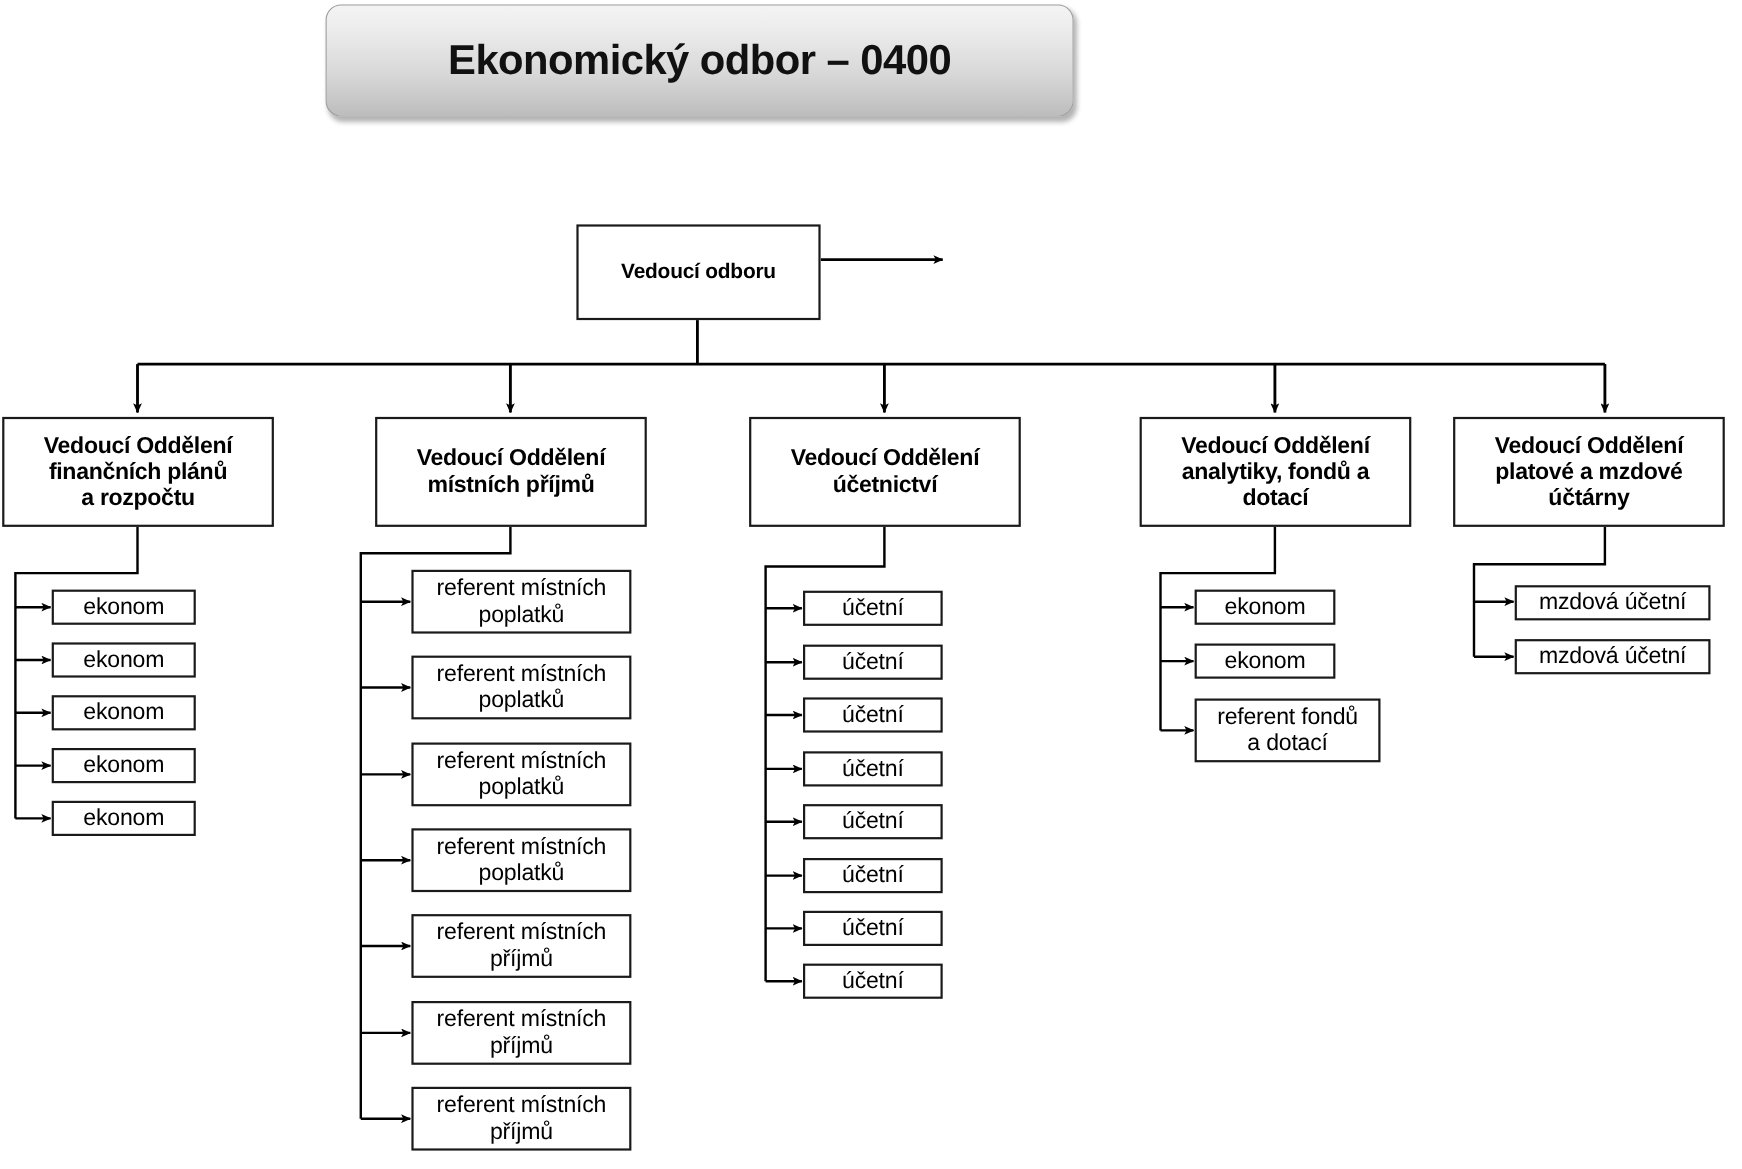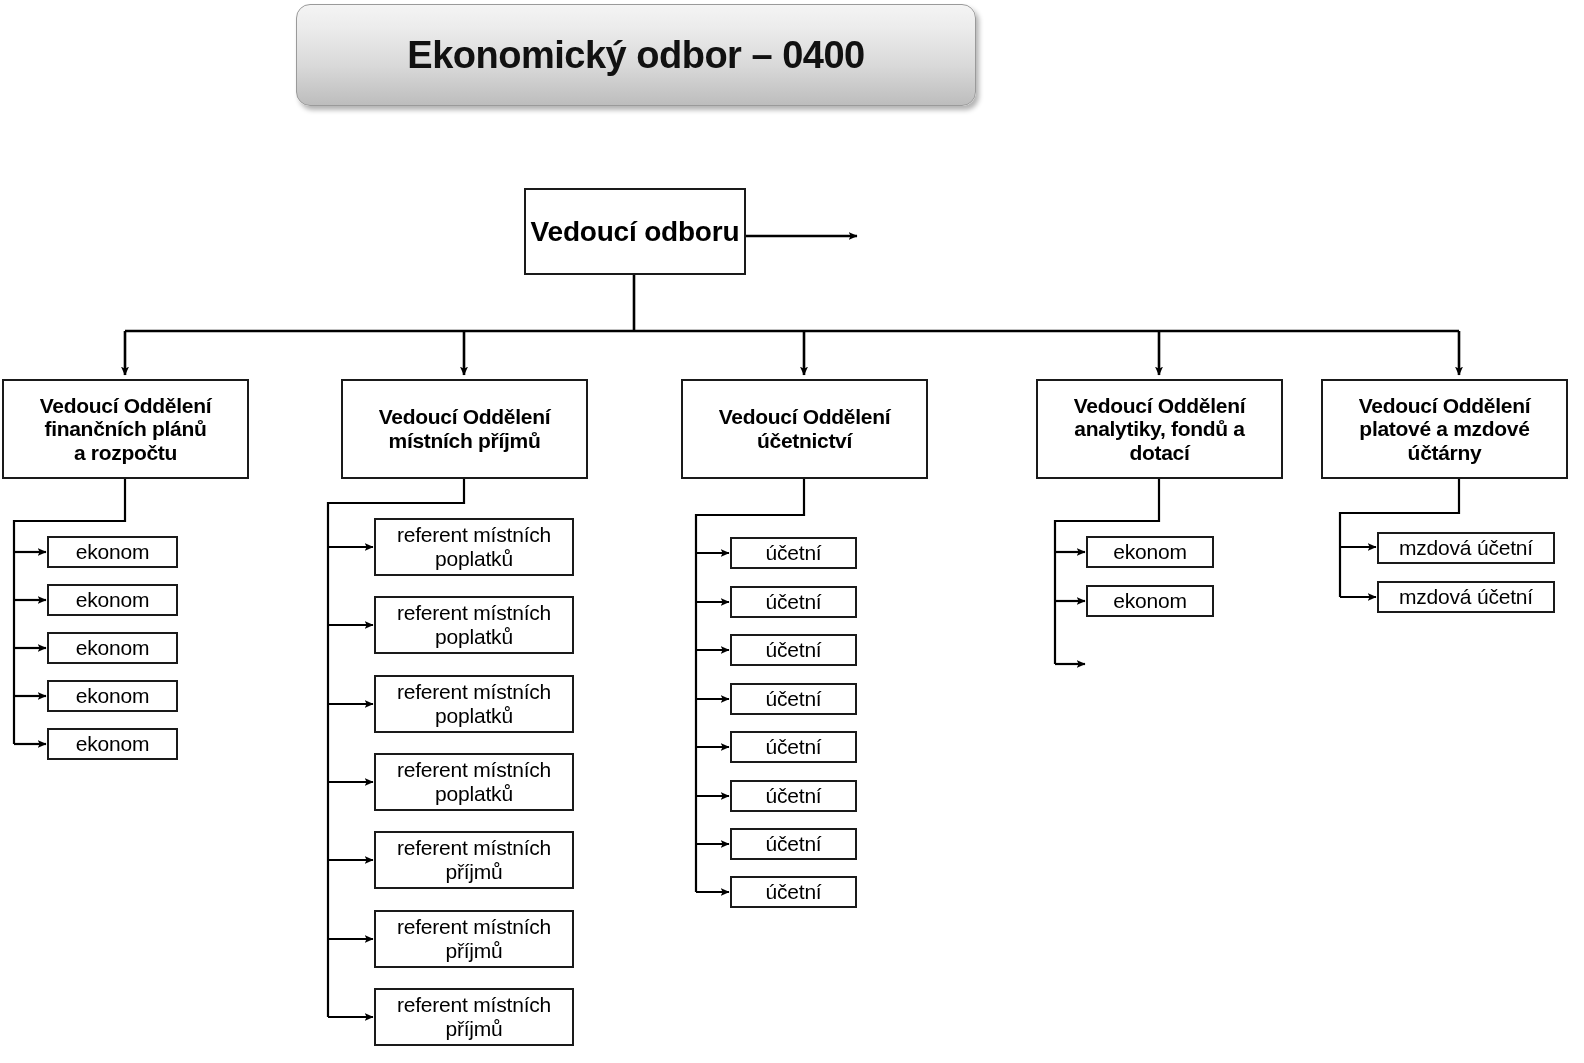--- a/index.html
+++ b/index.html
@@ -47,22 +47,23 @@
     color: #000000;
     line-height: 1.12;
   }
   .node-box .node-label {
     display: block;
     padding: 0 4px;
     white-space: pre-line;
   }
   .lead-box {
     font-weight: bold;
-    font-size: 28px;
+    font-size: 19px;
     letter-spacing: -0.2px;
+    margin-top: 16px;
   }
   .dept-box {
     font-weight: bold;
     font-size: 21px;
     letter-spacing: -0.3px;
   }
   .plain-box {
     font-weight: normal;
     font-size: 21px;
     letter-spacing: -0.2px;
@@ -251,20 +252,24 @@
   <div class="node-box staff-box" style="left:730px; top:876px; width:127px; height:32px;">
     <span class="node-label">účetní</span>
   </div>
 
   <div class="node-box staff-box" style="left:1086px; top:536px; width:128px; height:32px;">
     <span class="node-label">ekonom</span>
   </div>
   <div class="node-box staff-box" style="left:1086px; top:585px; width:128px; height:32px;">
     <span class="node-label">ekonom</span>
   </div>
+  <div class="node-box staff-box" style="left:1086px; top:635px; width:169px; height:58px;">
+    <span class="node-label">referent fondů
+a dotací</span>
+  </div>
 
   <div class="node-box staff-box" style="left:1377px; top:532px; width:178px; height:32px;">
     <span class="node-label">mzdová účetní</span>
   </div>
   <div class="node-box staff-box" style="left:1377px; top:581px; width:178px; height:32px;">
     <span class="node-label">mzdová účetní</span>
   </div>
 
 </div>
 

